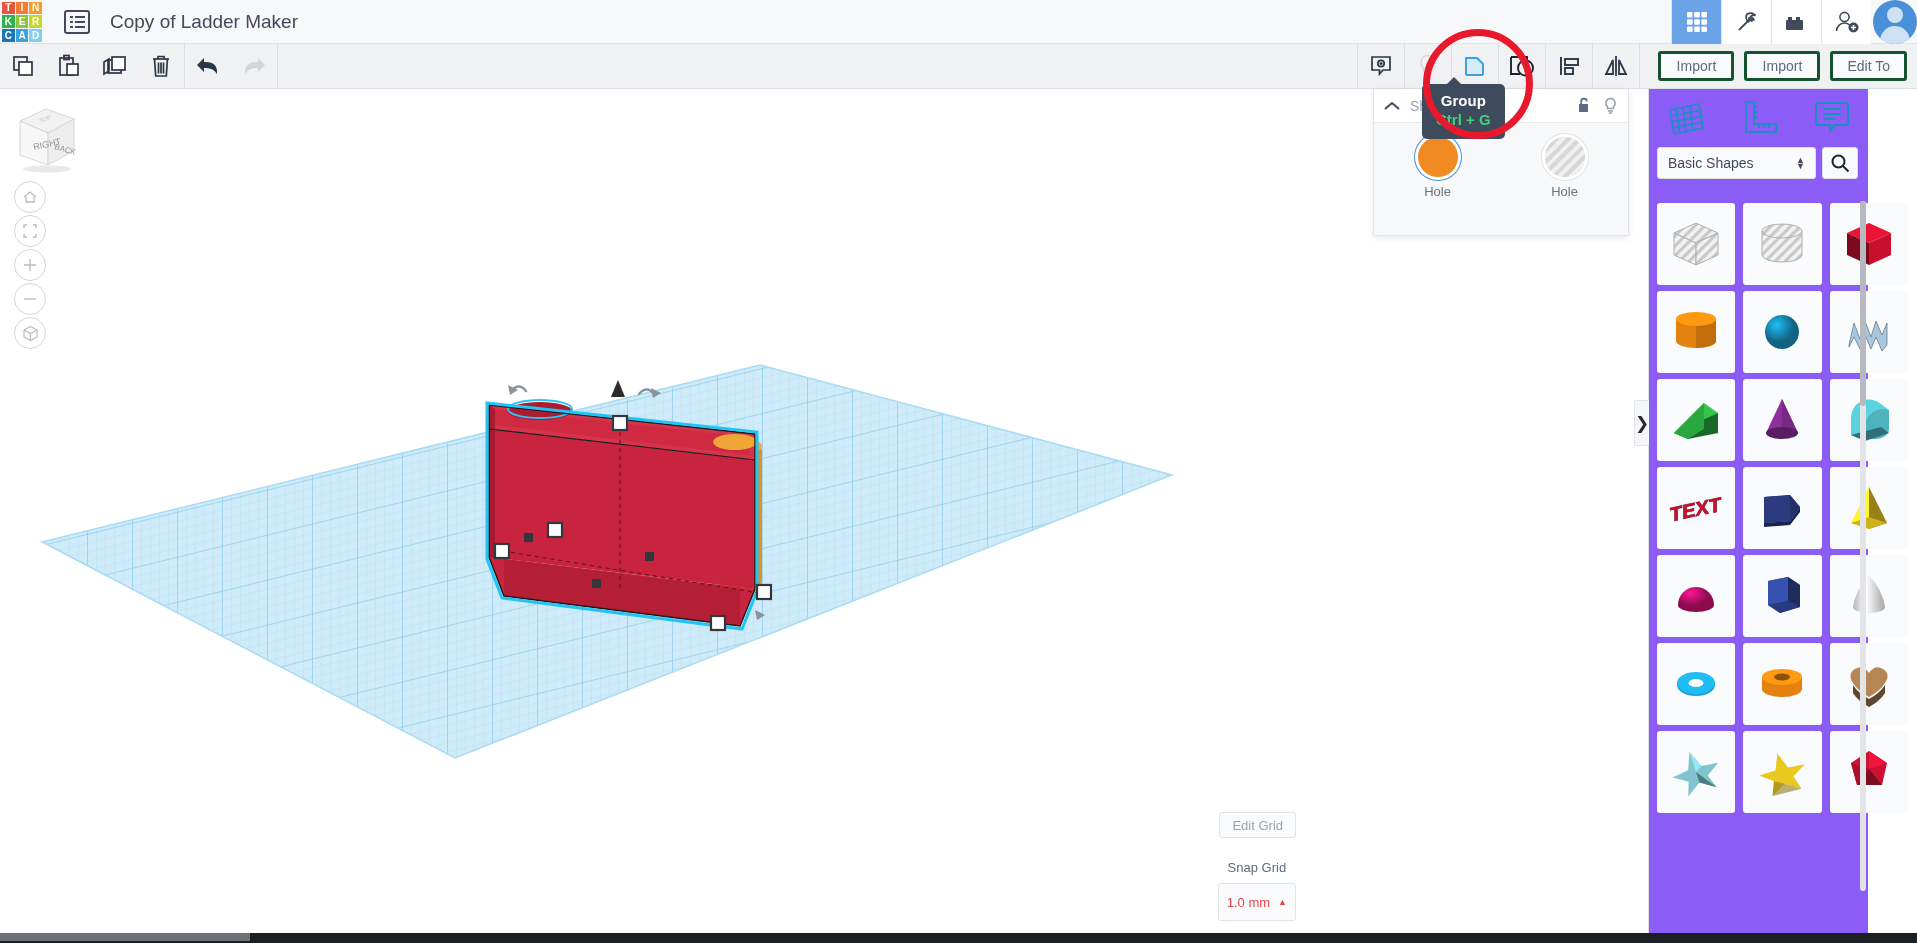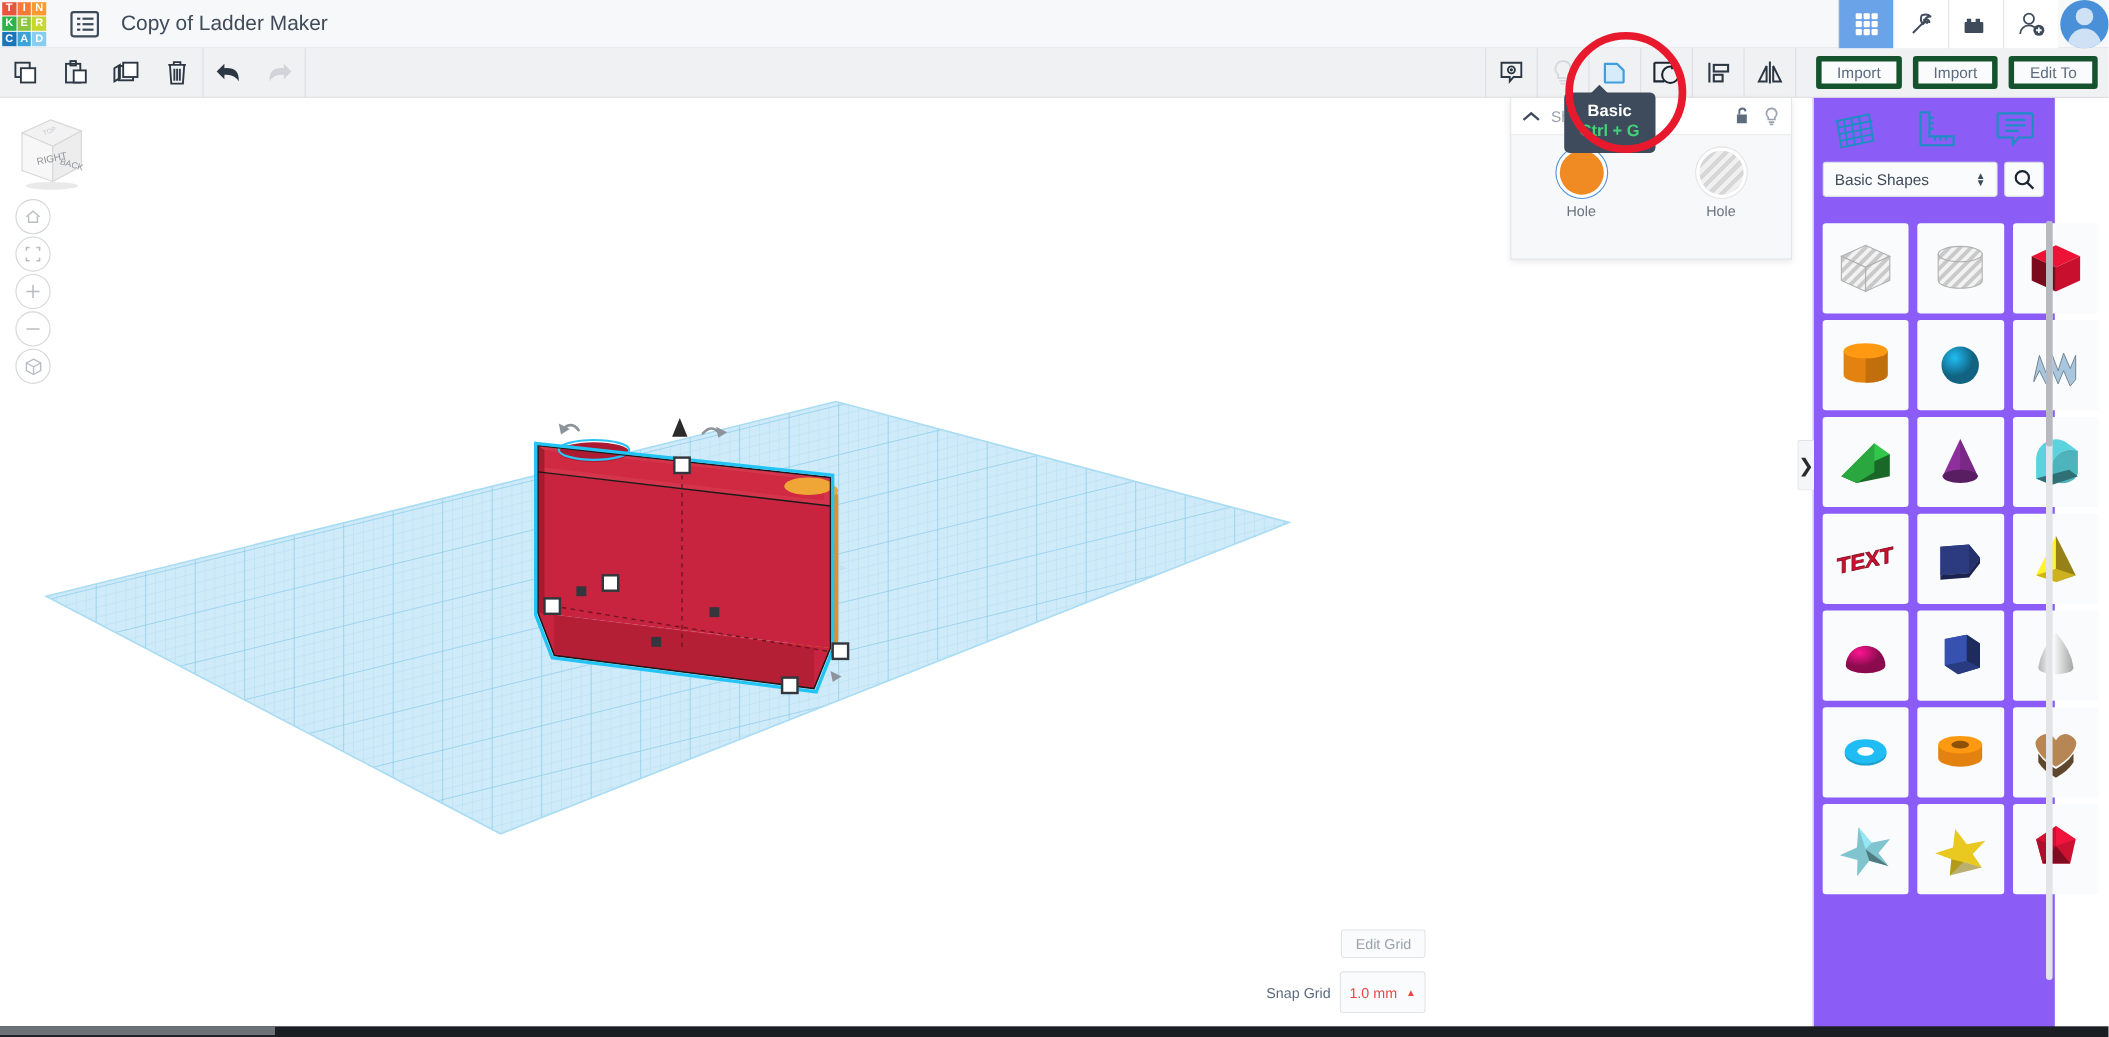--- a/index.html
+++ b/index.html
@@ -72,21 +72,21 @@
   }
   .tool-btn {
     width: 46px; height: 45px; display: flex; align-items: center; justify-content: center;
     cursor: pointer;
   }
   .tool-sep { width: 1px; height: 45px; background: #dcdee2; }
   .tool-btn.disabled { opacity: 0.3; }
   .spacer-flex { flex: 1; }
   .txt-btn {
     height: 30px; min-width: 76px; padding: 0 14px; margin-right: 10px;
-    background: #fafbfc; border: 5px solid #14532d; border-radius: 3px;
+    background: #fafbfc; border: 3px solid #14532d; border-radius: 3px;
     font-size: 14px; color: #5d6b7e; cursor: pointer;
     display: flex; align-items: center; justify-content: center;
   }
 
   
   .viewport {
     position: absolute; left: 0; top: 89px; width: 1648px; height: 854px;
     background: #ffffff; overflow: hidden;
   }
   .wp-svg { position: absolute; left: 0; top: 0; }
@@ -102,21 +102,21 @@
   }
 
   
   .grid-ctrls { position: absolute; right: 352px; bottom: 22px; text-align: right; }
   .editgrid {
     display: inline-flex; align-items: center; justify-content: center;
     height: 26px; padding: 0 12px;
     background: #fafbfc; border: 1px solid #e2e4e8; border-radius: 3px;
     font-size: 13px; color: #9aa2ad; cursor: pointer;
   }
-  .snaprow { margin-top: 12px; display: flex; align-items: center; justify-content: flex-end; gap: 8px; }
+  .snaprow { margin-top: 22px; display: flex; align-items: center; justify-content: flex-end; gap: 8px; flex-direction: column; }
   .snaplabel { font-size: 13px; color: #5d6b7e; }
   .snapsel {
     display: flex; align-items: center; gap: 8px;
     height: 38px; padding: 0 8px;
     background: #fafbfc; border: 1px solid #e2e4e8; border-radius: 3px;
     font-size: 13px; color: #ef4444; cursor: pointer;
   }
 
   
   .panel-chevron {
@@ -583,21 +583,21 @@
         <div class="swatch-label">Hole</div>
       </div>
       <div class="swatch-wrap">
         <div class="swatch hole"></div>
         <div class="swatch-label">Hole</div>
       </div>
     </div>
   </div>
 
   <div class="tooltip">
-    <div class="t1">Basic</div>
+    <div class="t1">Group</div>
     <div class="t2">Ctrl + G</div>
   </div>
 
   <div class="annot-circle"></div>
 
   <div class="rpanel">
     <div class="rp-icons">
       <div class="rp-icon">
         <svg width="42" height="40" viewBox="0 0 42 40">
             <g fill="none" stroke="#1b8fc4" stroke-width="1.7">

